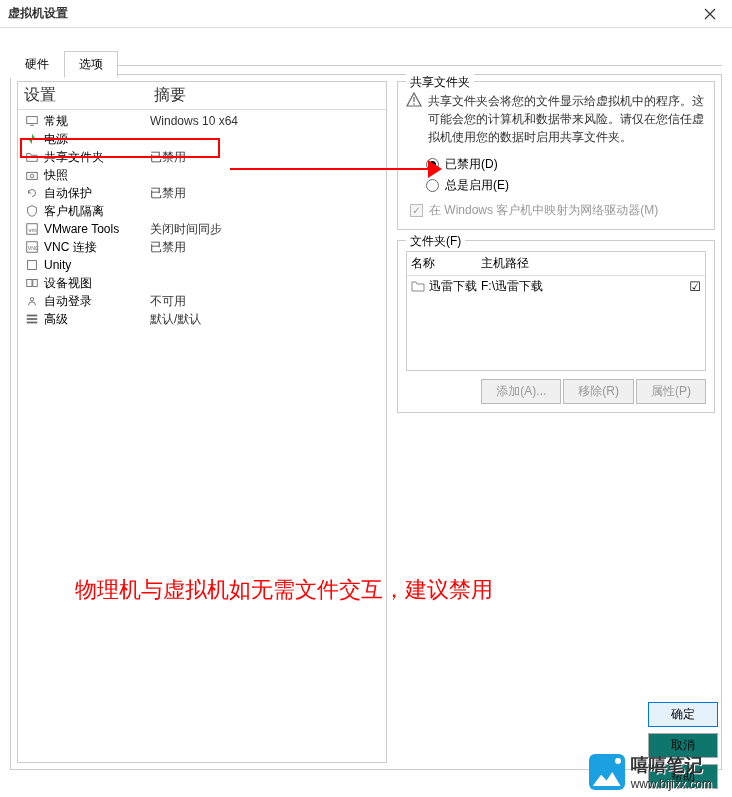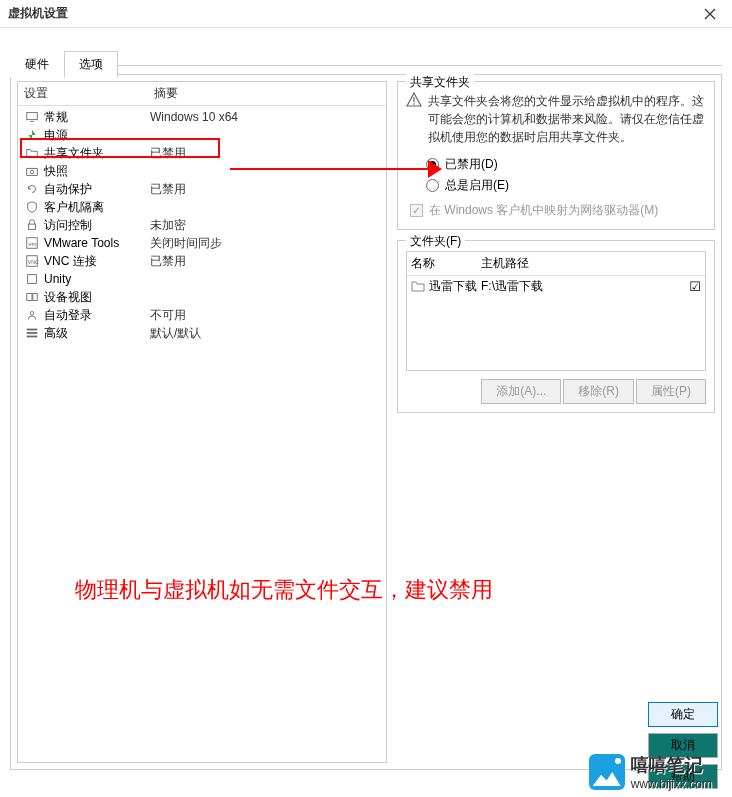--- a/index.html
+++ b/index.html
@@ -7,21 +7,21 @@
     .titlebar { height: 28px; display: flex; align-items: center; padding: 0 8px; border-bottom: 1px solid #ddd; font-weight: bold; }
     .titlebar-text { flex: 1; font-size: 12px; color: #333; }
     .close-btn { width: 44px; height: 32px; display: flex; align-items: center; justify-content: center; cursor: pointer; margin-right: -8px; }
     .close-btn svg { width: 12px; height: 12px; }
     .content { padding: 10px; }
     .tabs { display: flex; border-bottom: 1px solid #ccc; margin-bottom: 8px; }
     .tab { padding: 4px 14px; border: 1px solid transparent; background: #fff; cursor: pointer; position: relative; top: 13px; }
     .tab.active { border: 1px solid #ccc; border-bottom: 1px solid #fff; }
     .main-area { display: flex; gap: 10px; border: 1px solid #ccc; padding: 6px; height: 696px; }
     .left-panel { width: 370px; border: 1px solid #ccc; background: #fff; position: relative; }
-    .list-header { display: flex; border-bottom: 1px solid #ddd; padding: 3px 6px; font-size: 12px; color: #333; }
+    .list-header { display: flex; border-bottom: 1px solid #ddd; padding: 3px 6px; font-size: 16px; color: #333; }
     .list-header .col1 { width: 130px; }
     .list-body { padding-top: 2px; }
     .list-row { display: flex; align-items: center; padding: 1px 6px; height: 18px; cursor: pointer; }
     .list-row .icon { width: 16px; height: 16px; margin-right: 4px; display: inline-flex; align-items: center; justify-content: center; }
     .list-row .label { width: 106px; }
     .list-row .summary { color: #333; }
     .highlight-box { position: absolute; border: 2px solid #f00; left: 2px; top: 56px; width: 200px; height: 20px; }
     .right-panel { flex: 1; position: relative; }
     .fieldset { border: 1px solid #ccc; padding: 10px 8px 8px 8px; margin-bottom: 10px; position: relative; }
     .fieldset-legend { position: absolute; top: -8px; left: 8px; background: #fff; padding: 0 4px; font-size: 12px; }
@@ -138,30 +138,20 @@
               <svg width="14" height="14" viewBox="0 0 16 16">
                 <path d="M8 2 L13 4 L13 8 Q13 13 8 14 Q3 13 3 8 L3 4 Z" fill="none" stroke="#666"></path>
               </svg>
             </span>
             <span class="label">客户机隔离</span>
             <span class="summary"></span>
           </div>
           <div class="list-row">
             <span class="icon">
               <svg width="14" height="14" viewBox="0 0 16 16">
-                <rect x="4" y="7" width="8" height="6" fill="none" stroke="#666"></rect>
-                <path d="M5 7 L5 5 A3 3 0 0 1 11 5 L11 7" fill="none" stroke="#666"></path>
-              </svg>
-            </span>
-            <span class="label">访问控制</span>
-            <span class="summary">未加密</span>
-          </div>
-          <div class="list-row">
-            <span class="icon">
-              <svg width="14" height="14" viewBox="0 0 16 16">
                 <rect x="2" y="2" width="12" height="12" fill="none" stroke="#666"></rect>
                 <text x="4" y="11" font-size="7" fill="#666">vm</text>
               </svg>
             </span>
             <span class="label">VMware Tools</span>
             <span class="summary">关闭时间同步</span>
           </div>
           <div class="list-row">
             <span class="icon">
               <svg width="14" height="14" viewBox="0 0 16 16">

